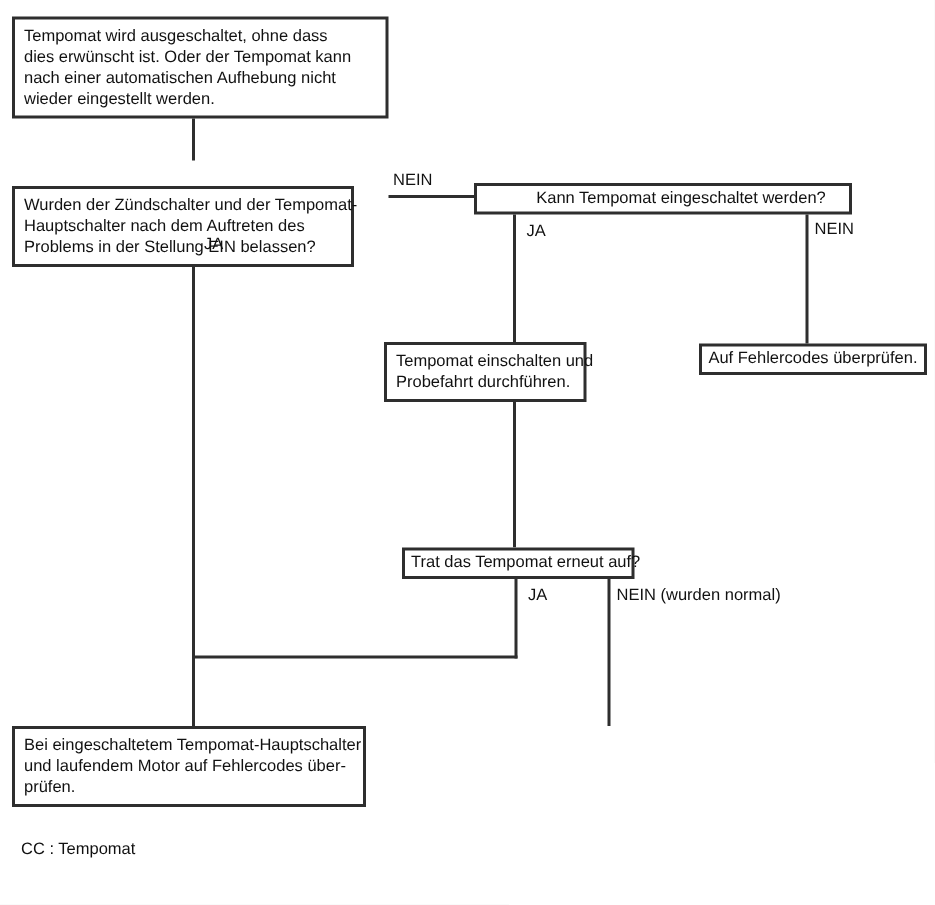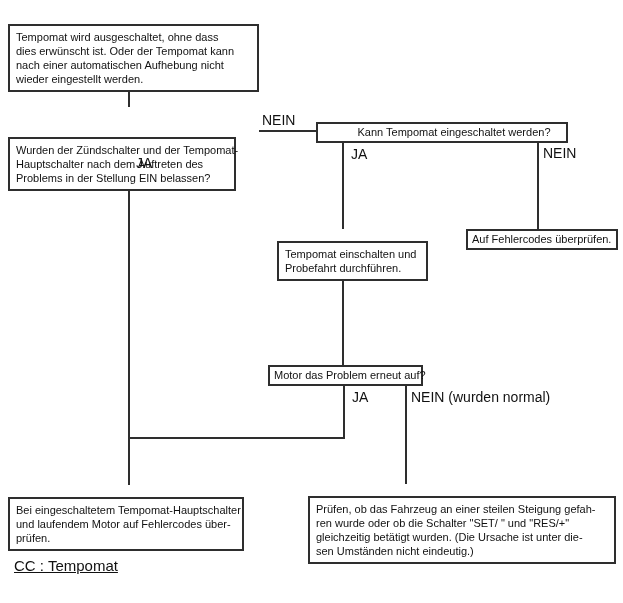--- a/index.html
+++ b/index.html
@@ -6,38 +6,38 @@
   #stage{
     position:relative;width:623px;height:603px;margin:0 auto;
     background:#ffffff;overflow:hidden;
     font-family:"Liberation Sans","DejaVu Sans",sans-serif;
     color:#111111;
   }
   .node{
     position:absolute;box-sizing:border-box;
     border:2px solid #2e2e2e;background:#ffffff;
     font-size:11px;line-height:14px;
-    padding:4px 6px;white-space:pre;color:#111111;margin-top:13px;
+    padding:4px 6px;white-space:pre;color:#111111;
   }
   .node-sm{
     position:absolute;box-sizing:border-box;
     border:2px solid #2e2e2e;background:#ffffff;
     font-size:11px;line-height:15px;
-    padding:1px 4px;white-space:pre;color:#111111;
+    padding:1px 4px;white-space:pre;color:#111111;text-align:center;
   }
   .center{text-align:center;padding-left:28px;}
   .vline{position:absolute;width:2px;background:#2e2e2e;}
   .hline{position:absolute;height:2px;background:#2e2e2e;}
   .edge-label{
-    position:absolute;font-size:14px;line-height:13px;
+    position:absolute;font-size:11px;line-height:13px;
     white-space:pre;color:#111111;
   }
   .legend-line{
-    position:absolute;font-size:15px;line-height:14px;
-    white-space:pre;color:#111111;text-decoration:underline;
+    position:absolute;font-size:11px;line-height:14px;
+    white-space:pre;color:#111111;
   }
 </style>
 </head>
 <body>
 
 <div id="stage">
 
   <div class="vline" style="left:128px;top:78px;height:29px"></div>
   <div class="vline" style="left:128px;top:153px;height:332px"></div>
   <div class="hline" style="left:259px;top:130px;width:57px"></div>
@@ -52,35 +52,31 @@
 dies erwünscht ist. Oder der Tempomat kann
 nach einer automatischen Aufhebung nicht
 wieder eingestellt werden.</div>
 
   <div class="node" style="left:8px;top:124px;width:228px;min-height:46px">Wurden der Zündschalter und der Tempomat-
 Hauptschalter nach dem Auftreten des
 Problems in der Stellung EIN belassen?</div>
 
   <div class="node-sm center" style="left:316px;top:122px;width:252px;min-height:19px">Kann Tempomat eingeschaltet werden?</div>
 
-  <div class="node" style="left:277px;top:228px;width:151px;min-height:38px">Tempomat einschalten und
+  <div class="node" style="left:256px;top:228px;width:135px;min-height:38px">Tempomat einschalten und
 Probefahrt durchführen.</div>
 
   <div class="node-sm" style="left:466px;top:229px;width:152px;min-height:19px">Auf Fehlercodes überprüfen.</div>
 
-  <div class="node-sm" style="left:268px;top:365px;width:155px;min-height:20px">Motor das Problem erneut auf?</div>
+  <div class="node-sm" style="left:268px;top:365px;width:155px;min-height:20px">Trat das Tempomat erneut auf?</div>
 
   <div class="node" style="left:8px;top:484px;width:236px;min-height:49px">Bei eingeschaltetem Tempomat-Hauptschalter
 und laufendem Motor auf Fehlercodes über-
 prüfen.</div>
 
-  <div class="node" style="left:308px;top:483px;width:308px;min-height:62px">Prüfen, ob das Fahrzeug an einer steilen Steigung gefah-
-ren wurde oder ob die Schalter "SET/ " und "RES/+"
-gleichzeitig betätigt wurden. (Die Ursache ist unter die-
-sen Umständen nicht eindeutig.)</div>
 
   <div class="edge-label" style="left:136px;top:157px">JA</div>
   <div class="edge-label" style="left:262px;top:114px">NEIN</div>
   <div class="edge-label" style="left:351px;top:148px">JA</div>
   <div class="edge-label" style="left:543px;top:147px">NEIN</div>
   <div class="edge-label" style="left:352px;top:391px">JA</div>
   <div class="edge-label" style="left:411px;top:391px">NEIN (wurden normal)</div>
 
   <div class="legend-line" style="left:14px;top:559px">CC : Tempomat</div>
 

